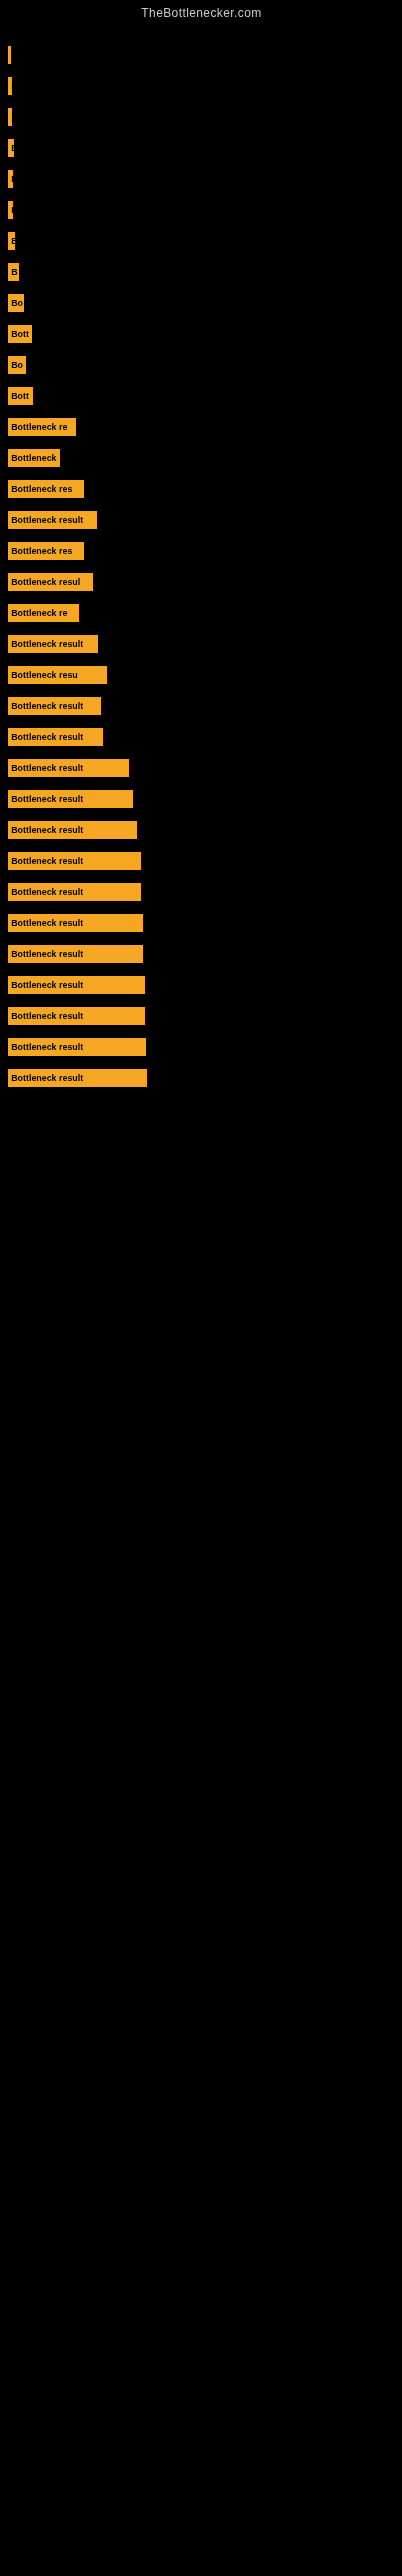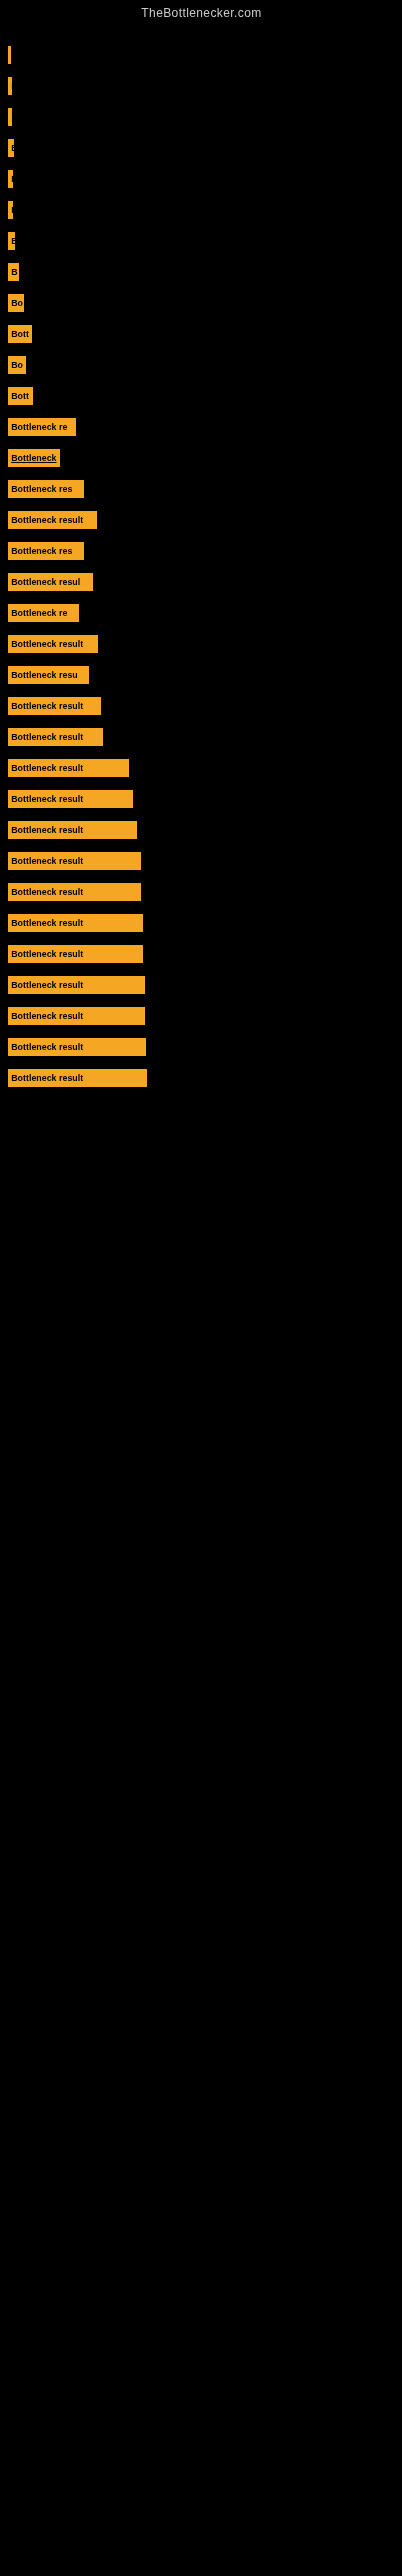--- a/index.html
+++ b/index.html
@@ -112,21 +112,21 @@
       <div class="bar" style="width: 25px;">
         <span class="bar-label">Bott</span>
       </div>
     </div>
     <div class="bar-row">
       <div class="bar" style="width: 68px;">
         <span class="bar-label">Bottleneck re</span>
       </div>
     </div>
     <div class="bar-row">
-      <div class="bar" style="width: 52px; text-decoration: underline;">
+      <div class="bar" style="width: 52px;">
         <span class="bar-label">Bottleneck</span>
       </div>
     </div>
     <div class="bar-row">
       <div class="bar" style="width: 76px;">
         <span class="bar-label">Bottleneck res</span>
       </div>
     </div>
     <div class="bar-row">
       <div class="bar" style="width: 89px;">
@@ -147,21 +147,21 @@
       <div class="bar" style="width: 71px;">
         <span class="bar-label">Bottleneck re</span>
       </div>
     </div>
     <div class="bar-row">
       <div class="bar" style="width: 90px;">
         <span class="bar-label">Bottleneck result</span>
       </div>
     </div>
     <div class="bar-row">
-      <div class="bar" style="width: 81px;">
+      <div class="bar" style="width: 99px;">
         <span class="bar-label">Bottleneck resu</span>
       </div>
     </div>
     <div class="bar-row">
       <div class="bar" style="width: 93px;">
         <span class="bar-label">Bottleneck result</span>
       </div>
     </div>
     <div class="bar-row">
       <div class="bar" style="width: 95px;">

